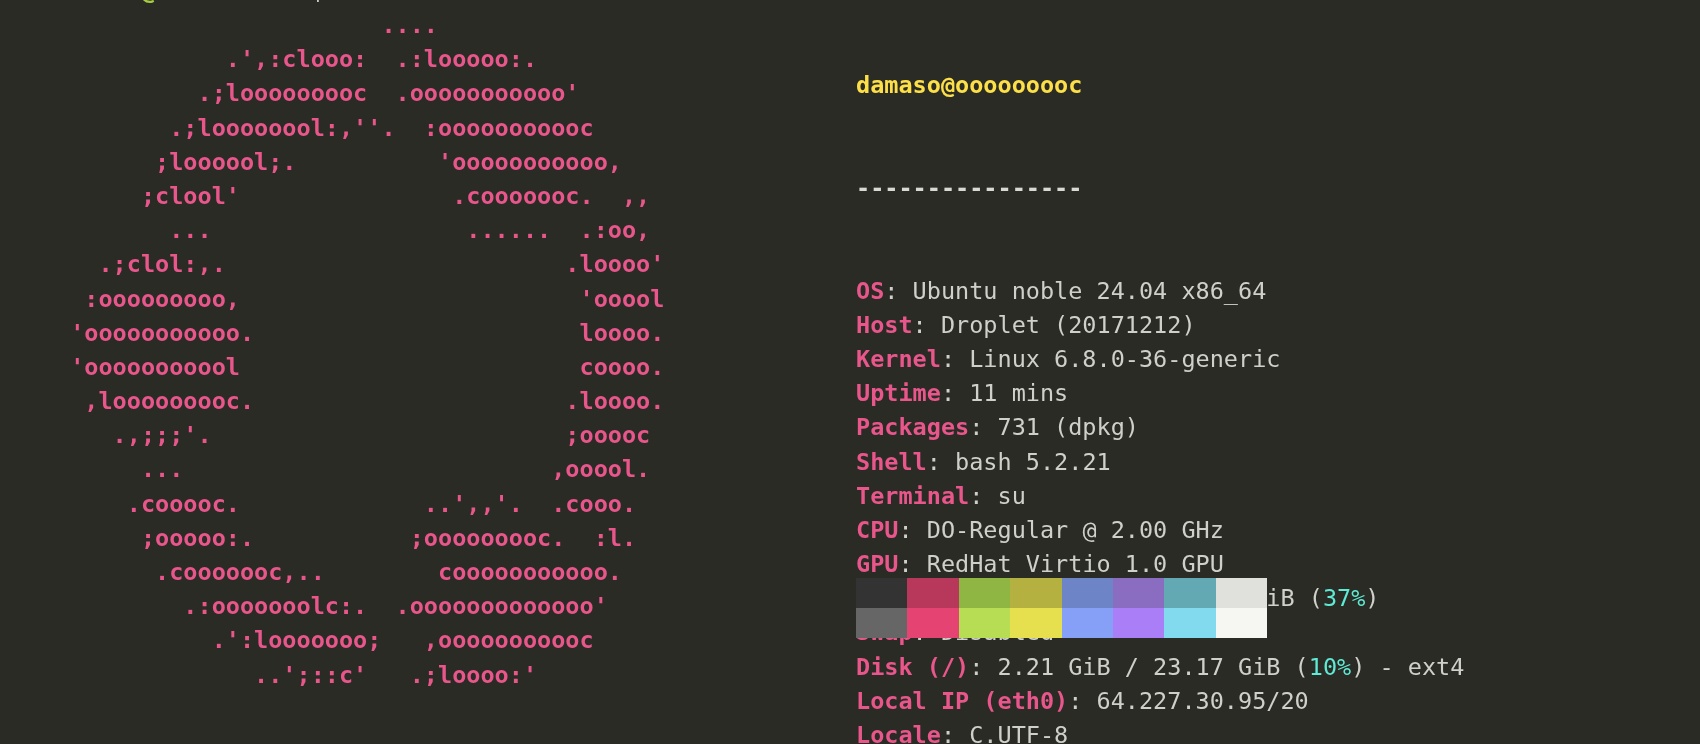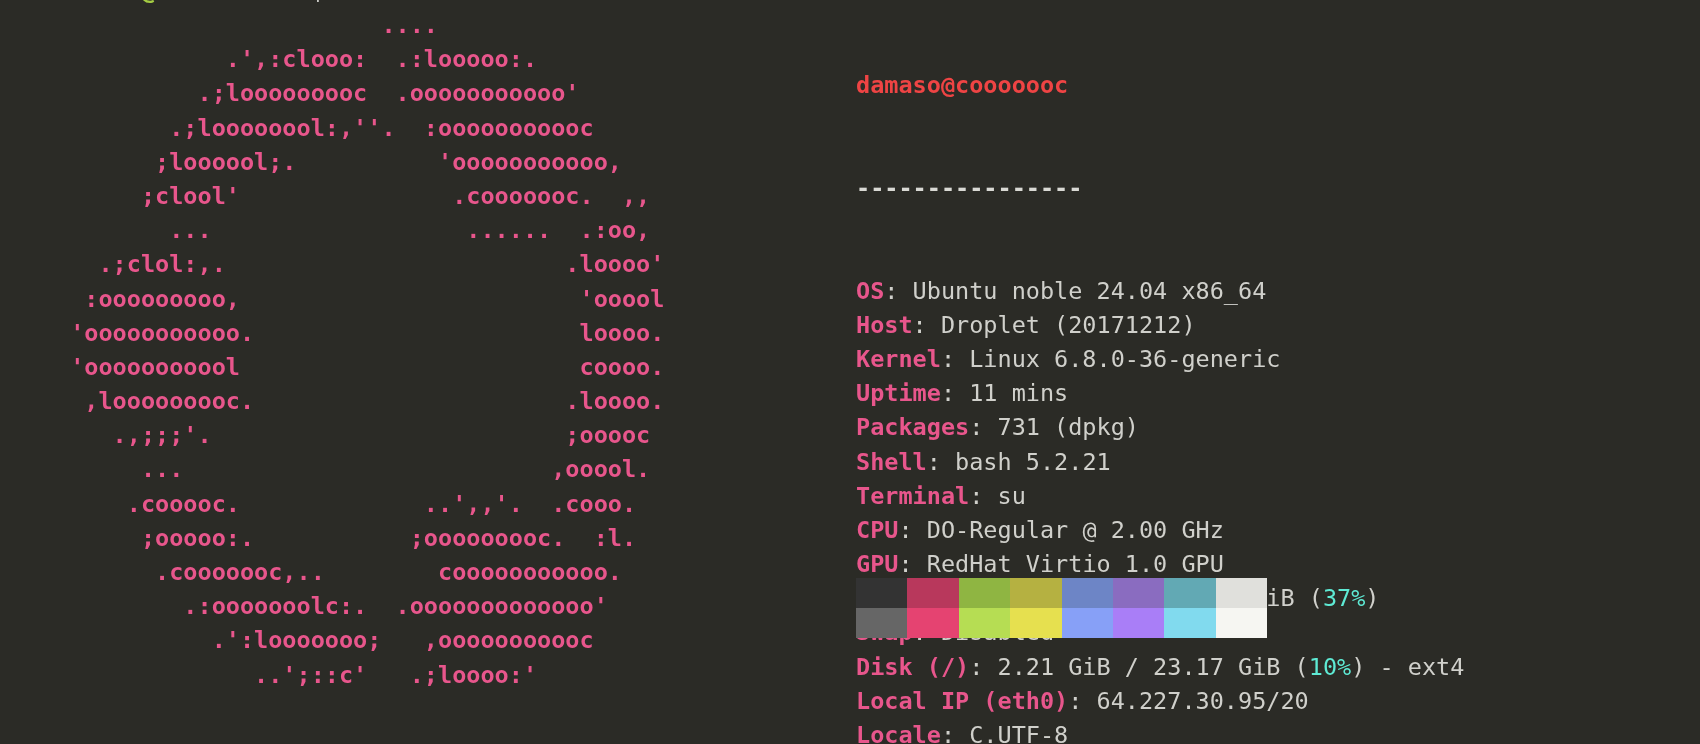--- a/index.html
+++ b/index.html
@@ -47,21 +47,21 @@
   .ascii-art .row { height: 34.2px; }
 
   
   .info-block {
     position: absolute;
     left: 856px;
     top: 0px;
     white-space: pre;
   }
   .info-block .row { height: 34.2px; }
-  .info-title { font-weight: bold; color: #ef4444; }
+  .info-title { font-weight: bold; color: #fde047; }
   .info-rule { color: #d9d9d4; font-weight: bold; }
   .info-key { font-weight: bold; color: #e8568c; }
   .info-val { color: #d0d0cb; }
   .pct { color: #5eead4; }
 
   
   .palette {
     position: absolute;
     left: 856px;
     top: 578px;
@@ -93,21 +93,21 @@
 </head>
 <body>
 
 <div id="terminal">
 
   <div class="scrollback"><span class="p-user">damaso@webserver</span><span class="p-punct">:</span><span class="p-path">~</span><span class="p-dollar">$</span></div>
 
   <div class="ascii-art" id="ascii-art" style="color: rgb(232, 86, 140);"><div class="row">                       ....</div><div class="row">            .',:clooo:  .:looooo:.</div><div class="row">          .;looooooooc  .ooooooooooo'</div><div class="row">        .;loooooool:,''.  :ooooooooooc</div><div class="row">       ;loooool;.          'ooooooooooo,</div><div class="row">      ;clool'               .cooooooc.  ,,</div><div class="row">        ...                  ......  .:oo,</div><div class="row">   .;clol:,.                        .loooo'</div><div class="row">  :ooooooooo,                        'ooool</div><div class="row"> 'ooooooooooo.                       loooo.</div><div class="row"> 'ooooooooool                        coooo.</div><div class="row">  ,looooooooc.                      .loooo.</div><div class="row">    .,;;;'.                         ;ooooc</div><div class="row">      ...                          ,ooool.</div><div class="row">     .cooooc.             ..',,'.  .cooo.</div><div class="row">      ;ooooo:.           ;ooooooooc.  :l.</div><div class="row">       .cooooooc,..        cooooooooooo.</div><div class="row">         .:ooooooolc:.  .ooooooooooooo'</div><div class="row">           .':looooooo;   ,ooooooooooc</div><div class="row">              ..';::c'   .;loooo:'</div></div>
 
   <div class="info-block">
-    <div class="row"><span class="info-title">damaso</span><span class="info-title at">@</span><span class="info-title">cooooooc</span></div>
+    <div class="row"><span class="info-title">damaso</span><span class="info-title at">@</span><span class="info-title">ooooooooc</span></div>
     <div class="row"><span class="info-rule">----------------</span></div>
     <div id="info-entries"><div class="row"><span class="info-key">OS</span><span class="info-val">: </span><span class="info-val">Ubuntu noble 24.04 x86_64</span></div><div class="row"><span class="info-key">Host</span><span class="info-val">: </span><span class="info-val">Droplet (20171212)</span></div><div class="row"><span class="info-key">Kernel</span><span class="info-val">: </span><span class="info-val">Linux 6.8.0-36-generic</span></div><div class="row"><span class="info-key">Uptime</span><span class="info-val">: </span><span class="info-val">11 mins</span></div><div class="row"><span class="info-key">Packages</span><span class="info-val">: </span><span class="info-val">731 (dpkg)</span></div><div class="row"><span class="info-key">Shell</span><span class="info-val">: </span><span class="info-val">bash 5.2.21</span></div><div class="row"><span class="info-key">Terminal</span><span class="info-val">: </span><span class="info-val">su</span></div><div class="row"><span class="info-key">CPU</span><span class="info-val">: </span><span class="info-val">DO-Regular @ 2.00 GHz</span></div><div class="row"><span class="info-key">GPU</span><span class="info-val">: </span><span class="info-val">RedHat Virtio 1.0 GPU</span></div><div class="row"><span class="info-key">Memory</span><span class="info-val">: </span><span class="info-val">359.57 MiB / 961.64 MiB (</span><span class="pct">37%</span><span class="info-val">)</span></div><div class="row"><span class="info-key">Swap</span><span class="info-val">: </span><span class="info-val">Disabled</span></div><div class="row"><span class="info-key">Disk (/)</span><span class="info-val">: </span><span class="info-val">2.21 GiB / 23.17 GiB (</span><span class="pct">10%</span><span class="info-val">) - ext4</span></div><div class="row"><span class="info-key">Local IP (eth0)</span><span class="info-val">: </span><span class="info-val">64.227.30.95/20</span></div><div class="row"><span class="info-key">Locale</span><span class="info-val">: </span><span class="info-val">C.UTF-8</span></div></div>
   </div>
 
   <div class="palette">
     <div class="palette-row" id="palette-normal">
         <div class="swatch" style="background: rgb(51, 51, 51);"></div>
         <div class="swatch" style="background: rgb(184, 56, 92);"></div>
         <div class="swatch" style="background: rgb(143, 181, 66);"></div>
         <div class="swatch" style="background: rgb(181, 177, 65);"></div>

